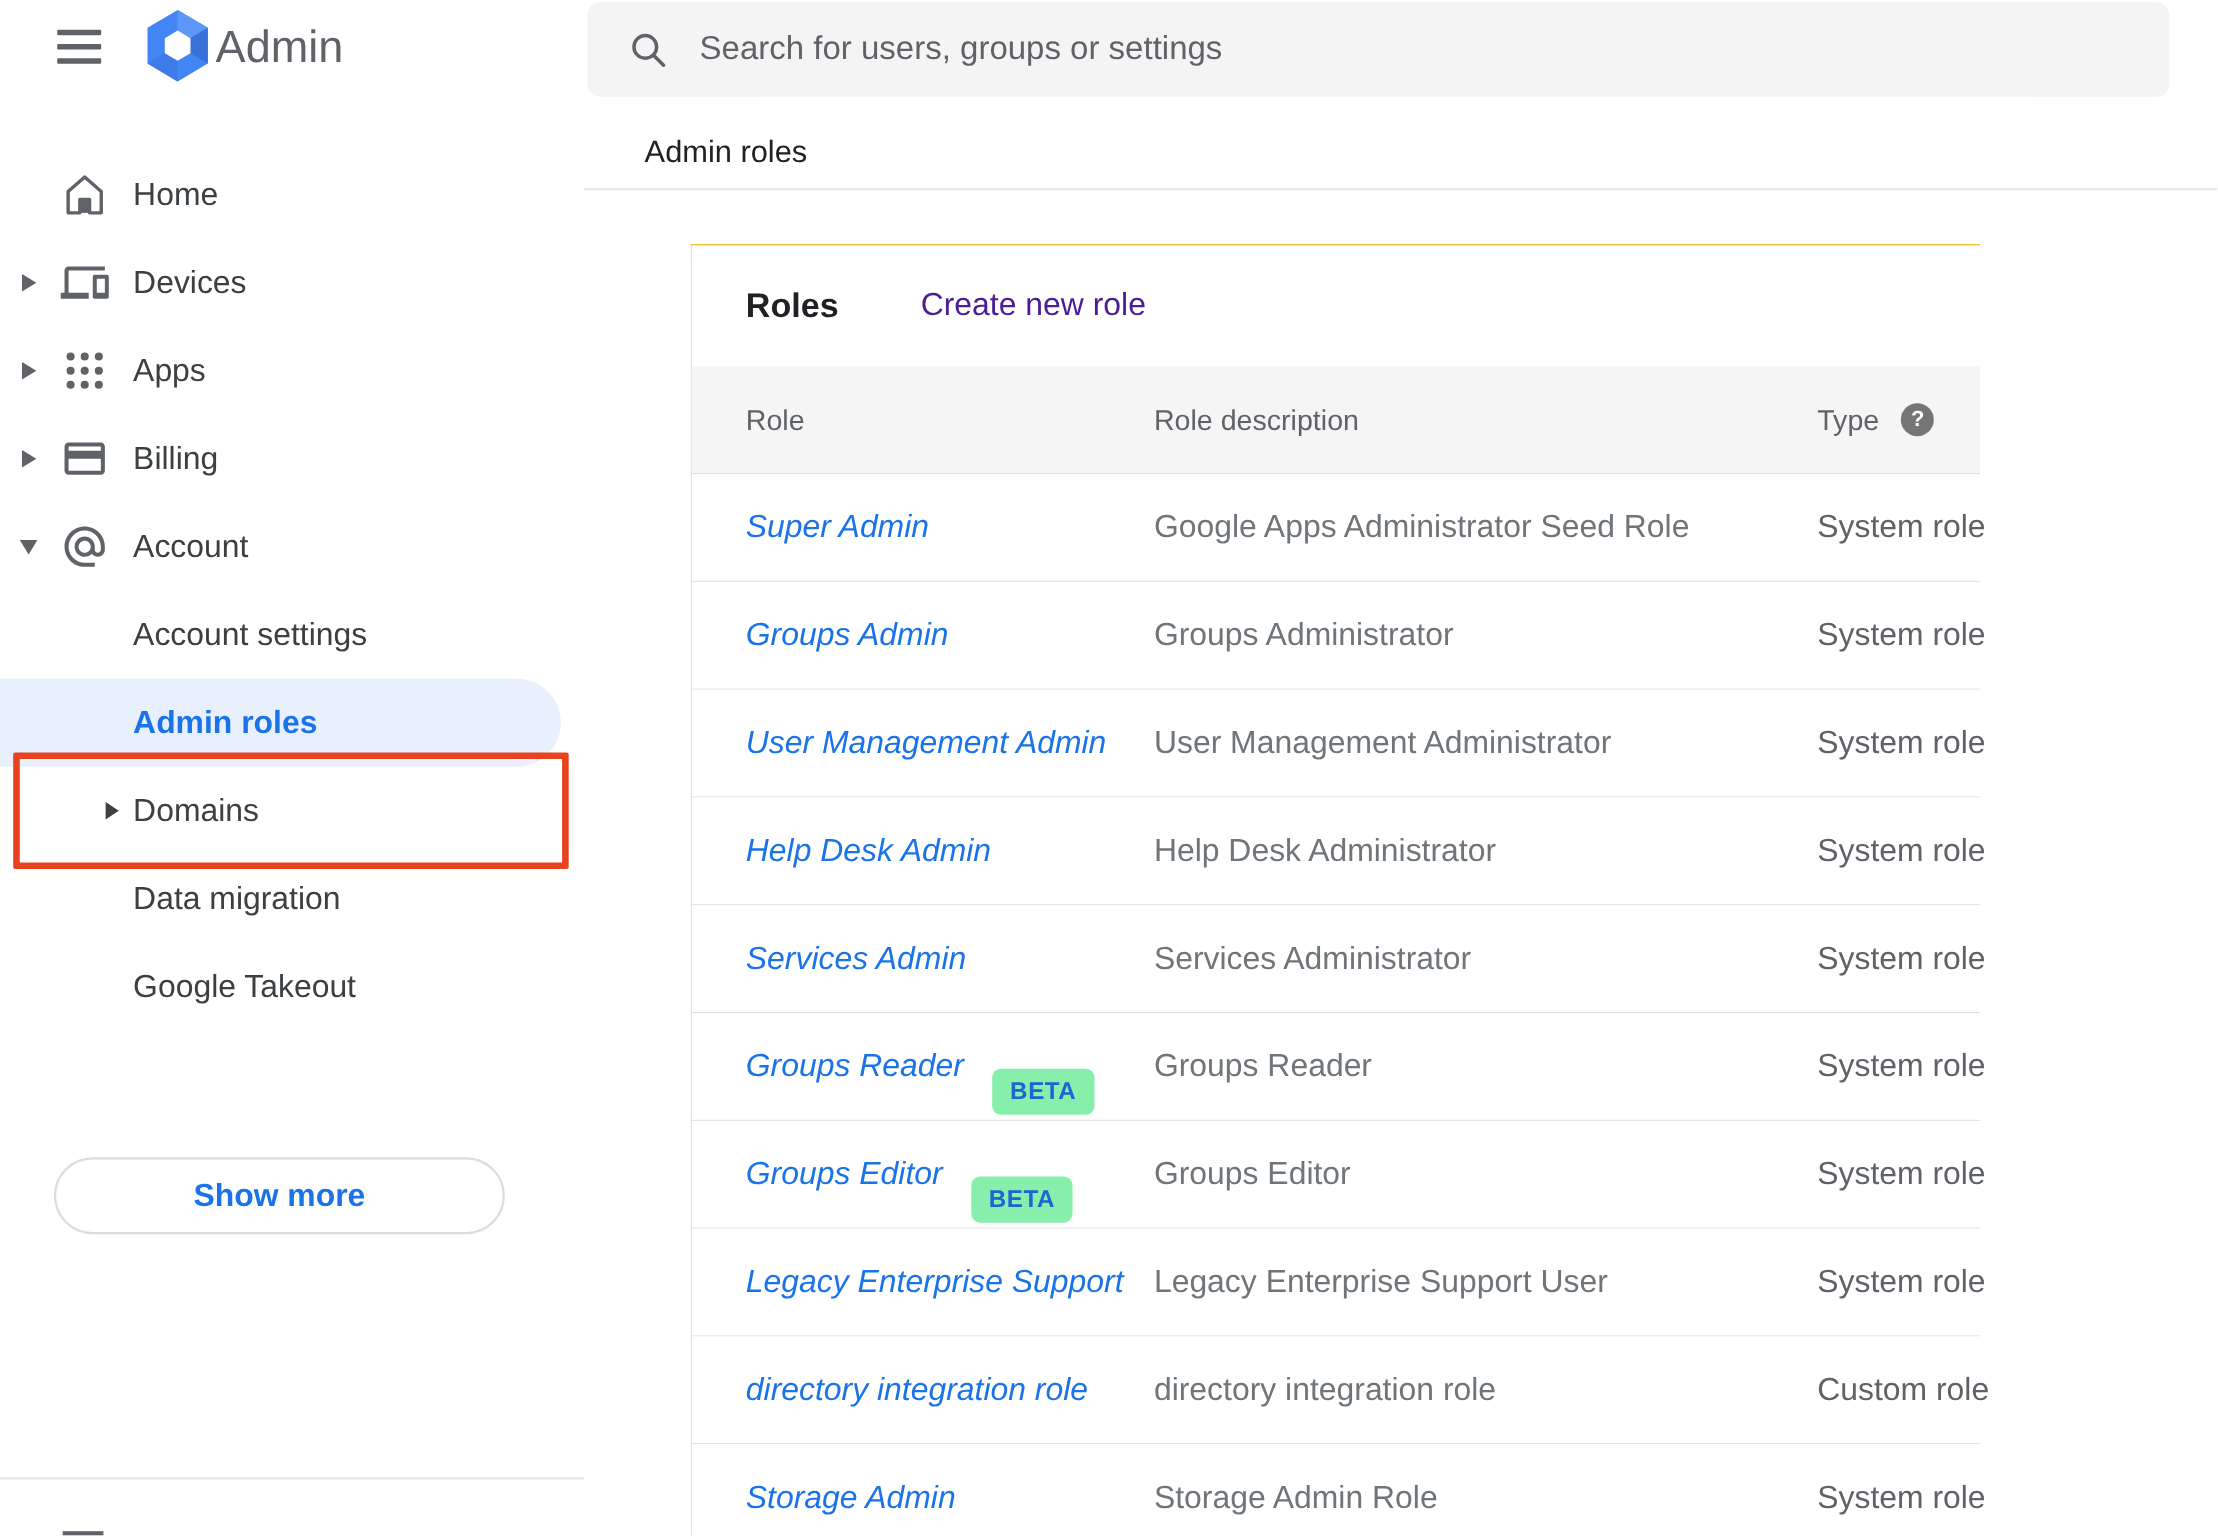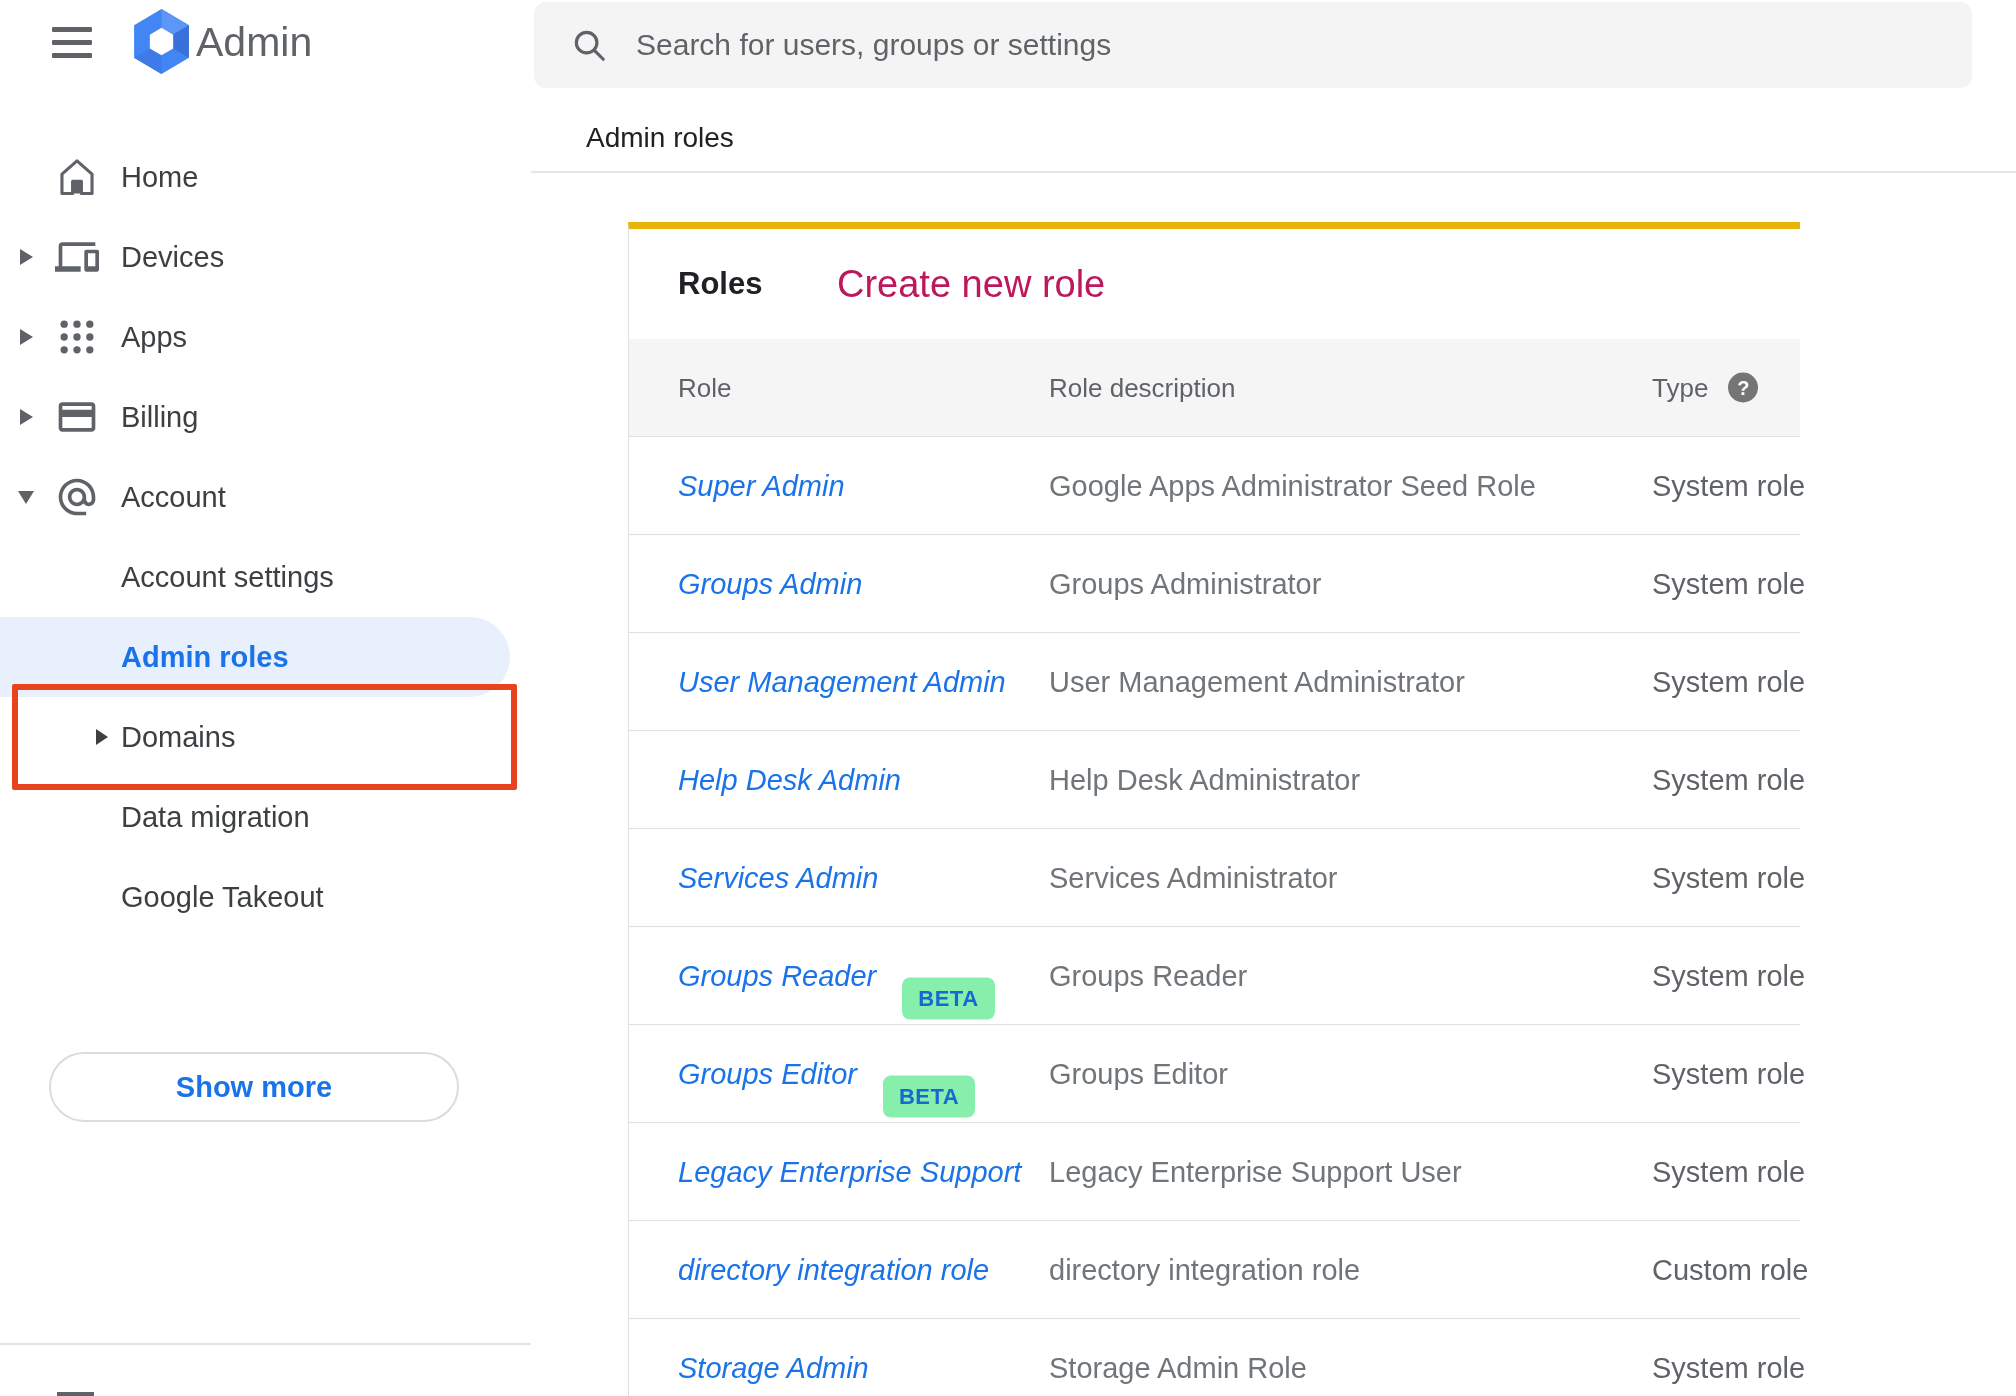--- a/index.html
+++ b/index.html
@@ -46,26 +46,26 @@
     background:#f4f4f4; border-radius:12px; display:flex; align-items:center; cursor:text; }
   .search-icon { margin-left:36px; width:38px; height:38px; flex:0 0 auto; }
   .search-placeholder { margin-left:28px; font-size:30px; color:#5f6368; }
 
   .breadcrumb { position:absolute; left:586px; top:118px; height:40px; line-height:40px;
     font-size:28px; color:#202124; }
   .header-divider { position:absolute; left:531px; top:171px; width:1485px; height:2px; background:#e4e6e8; }
 
   
   .card { position:absolute; left:628px; top:222px; width:1172px; height:1174px;
-    border-left:1px solid #e0e0e0; border-top:7px solid #eab308; background:#fff; }
+    border-left:1px solid #e0e0e0; border-top:1px solid #eab308; background:#fff; }
   .card-header { position:relative; height:110px; }
   .card-title { position:absolute; left:49px; top:50%; transform:translateY(-50%);
     font-size:31px; font-weight:bold; color:#202124; }
   .create-link { position:absolute; left:208px; top:50%; transform:translateY(-50%);
-    font-size:38px; color:#be185d; text-decoration:none; cursor:pointer; }
+    font-size:29px; color:#4c1d95; text-decoration:none; cursor:pointer; }
 
   .thead { position:relative; height:98px; background:#f5f5f5; border-bottom:1px solid #e0e0e0; }
   .col { position:absolute; top:50%; transform:translateY(-50%); font-size:26px; color:#5f6368; }
   .col-role { left:49px; }
   .col-desc { left:420px; }
   .col-type { left:1023px; display:flex; align-items:center; }
   .help { margin-left:20px; width:30px; height:30px; border-radius:50%; background:#757575;
     color:#fff; font-size:20px; font-weight:bold; display:flex; align-items:center; justify-content:center; cursor:pointer; }
 
   .trow { position:relative; height:98px; border-bottom:1px solid #e0e0e0; background:#fff; }

